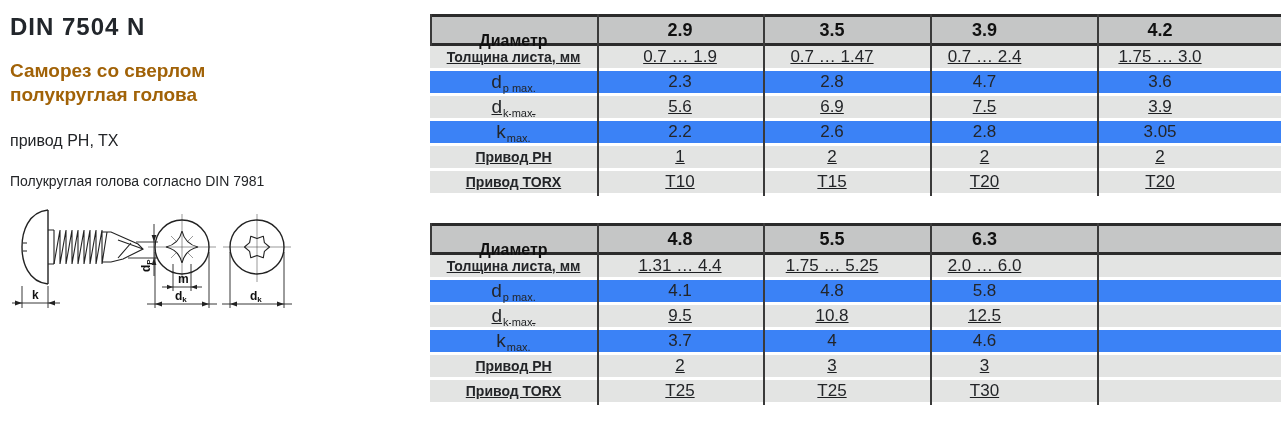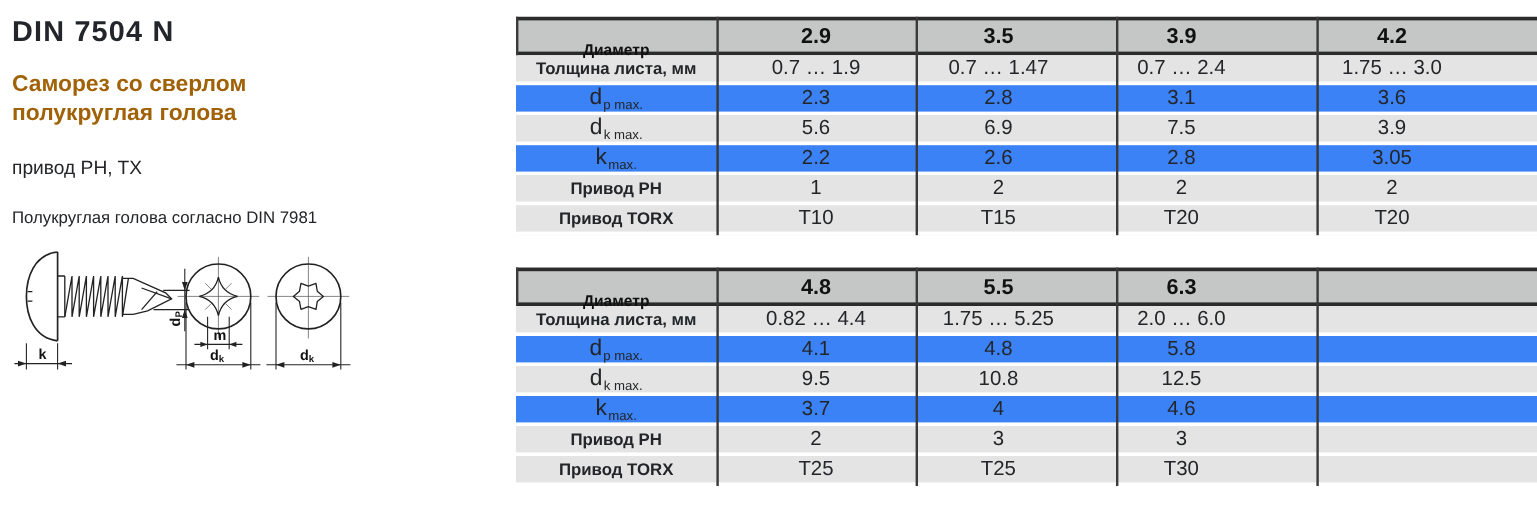--- a/index.html
+++ b/index.html
@@ -26,23 +26,23 @@
   .dimtxt{font-family:"Liberation Sans",sans-serif;font-size:12px;font-weight:bold;fill:#111;}
   .dimsubtxt{font-size:8px;}
   
   .tables{position:absolute;left:430px;top:14px;width:851px;}
   .spec-table{position:relative;width:851px;}
   .spec-table + .spec-table{margin-top:27px;}
   .row{display:flex;align-items:center;}
   .row.header{height:26px;background:#c5c6c6;
     border-top:3px solid #2b2b2b;border-bottom:3px solid #2b2b2b;}
   .row.header .cell{font-weight:bold;font-size:18px;color:#111;}
-  .row.header .cell.label{font-size:13px;margin-top:22px;}
+  .row.header .cell.label{font-size:16px;margin-top:22px;}
   .row.data{height:22px;border-bottom:3px solid #ffffff;background:#3b82f6;}
-  .row.data.shaded{background:#e3e4e3;}
+  .row.data.shaded{background:#e3e4e3;text-decoration:underline;}
   .cell{text-align:center;font-size:17px;color:#232528;overflow:hidden;white-space:nowrap;}
   .cell:nth-child(1){width:167px;}
   .cell:nth-child(2){width:166px;}
   .cell:nth-child(3){width:138px;}
   .cell:nth-child(4){width:167px;}
   .cell:nth-child(5){width:184px;}
   .cell.label.bold{font-weight:bold;font-size:14px;}
   .dim{font-size:19px;}
   .dimsub{font-size:11px;vertical-align:-4px;margin-left:1px;}
   .vline{position:absolute;top:0;bottom:0;width:2px;background:#3a3a3a;}
@@ -139,21 +139,21 @@
           <div class="cell label bold">Толщина листа, мм</div>
           <div class="cell">0.7 … 1.9</div>
           <div class="cell">0.7 … 1.47</div>
           <div class="cell">0.7 … 2.4</div>
           <div class="cell">1.75 … 3.0</div>
         </div>
         <div class="row data">
           <div class="cell label"><span class="dim">d</span><span class="dimsub">p max.</span></div>
           <div class="cell">2.3</div>
           <div class="cell">2.8</div>
-          <div class="cell">3.1</div>
+          <div class="cell">4.7</div>
           <div class="cell">3.6</div>
         </div>
         <div class="row data shaded">
           <div class="cell label"><span class="dim">d</span><span class="dimsub">k max.</span></div>
           <div class="cell">5.6</div>
           <div class="cell">6.9</div>
           <div class="cell">7.5</div>
           <div class="cell">3.9</div>
         </div>
         <div class="row data">
@@ -186,21 +186,21 @@
     <div class="spec-table">
         <div class="row header">
           <div class="cell label">Диаметр</div>
           <div class="cell">4.8</div>
           <div class="cell">5.5</div>
           <div class="cell">6.3</div>
           <div class="cell"></div>
         </div>
         <div class="row data shaded">
           <div class="cell label bold">Толщина листа, мм</div>
-          <div class="cell">0.82 … 4.4</div>
+          <div class="cell">1.31 … 4.4</div>
           <div class="cell">1.75 … 5.25</div>
           <div class="cell">2.0 … 6.0</div>
           <div class="cell"></div>
         </div>
         <div class="row data">
           <div class="cell label"><span class="dim">d</span><span class="dimsub">p max.</span></div>
           <div class="cell">4.1</div>
           <div class="cell">4.8</div>
           <div class="cell">5.8</div>
           <div class="cell"></div>

